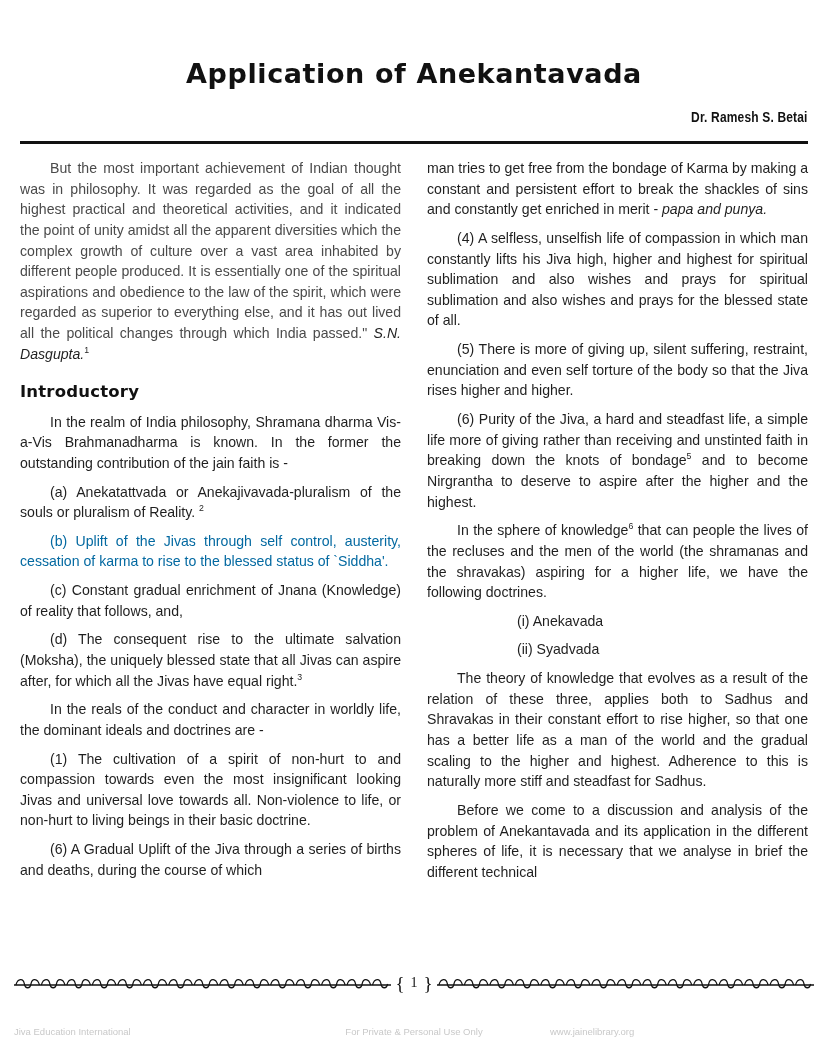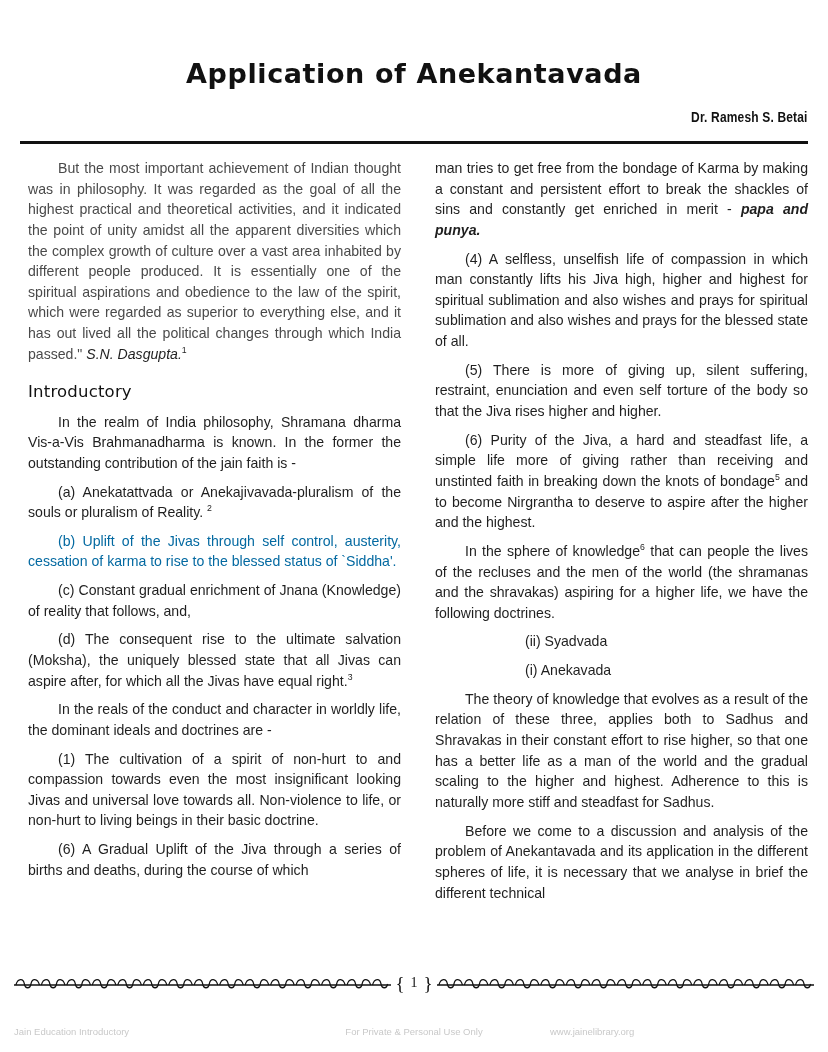--- a/index.html
+++ b/index.html
@@ -71,49 +71,48 @@
     height: 800px;
     display: flex;
     gap: 26px;
   }
   .col {
     width: 385px;
     font-size: 14.1px;
     line-height: 1.465;
     text-align: justify;
     color: #1f1f1f;
-    margin-left: 8px;
   }
   .col p {
     margin: 0 0 8px 0;
     text-indent: 30px;
   }
   .col p.noindent {
     text-indent: 0;
   }
   .col p.last {
     margin-bottom: 0;
   }
   .sec-heading {
     margin: 16px 0 7px 0;
     font-size: 16.5px;
-    font-weight: normal;
+    font-weight: bold;
     color: #111;
     text-align: left;
     font-family: "DejaVu Sans", sans-serif;
     letter-spacing: 0.2px;
   }
   .roman-item {
     margin: 0 0 7px 0;
     text-indent: 0;
     padding-left: 60px;
     text-align: left;
   }
   em.it { font-style: italic; }
-  b.bi { font-style: italic; font-weight: bold; }
+  b.bi { font-style: italic; font-weight: normal; }
   sup { font-size: 0.62em; vertical-align: super; line-height: 0; }
 
   
   .faded { color: #0369a1; }
   .semifaded { color: #4a4a4a; }
 
   
   .ornament-row {
     position: absolute;
     left: 14px;
@@ -206,22 +205,22 @@
 
 
       <p>(4) A selfless, unselfish life of compassion in which man constantly lifts his Jiva high, higher and highest for spiritual sublimation and also wishes and prays for spiritual sublimation and also wishes and prays for the blessed state of all.</p>
 
       <p>(5) There is more of giving up, silent suffering, restraint, enunciation and even self torture of the body so that the Jiva rises higher and higher.</p>
 
       <p><span>(6) Purity of the Jiva, a hard and steadfast life, a simple life more of giving rather than receiving and unstinted faith in breaking down the knots of bondage</span><sup>5</sup><span> and to become Nirgrantha to deserve to aspire after the higher and the highest.</span></p>
 
       <p><span>In the sphere of knowledge</span><sup>6</sup><span> that can people the lives of the recluses and the men of the world (the shramanas and the shravakas) aspiring for a higher life, we have the following doctrines.</span></p>
 
+      <p class="roman-item">(i) Anekavada</p>
       <p class="roman-item">(ii) Syadvada</p>
-      <p class="roman-item">(i) Anekavada</p>
 
       <p>The theory of knowledge that evolves as a result of the relation of these three, applies both to Sadhus and Shravakas in their constant effort to rise higher, so that one has a better life as a man of the world and the gradual scaling to the higher and highest. Adherence to this is naturally more stiff and steadfast for Sadhus.</p>
 
       <p class="last">Before we come to a discussion and analysis of the problem of Anekantavada and its application in the different spheres of life, it is necessary that we analyse in brief the different technical</p>
     </div>
   </div>
 
   <div class="ornament-row">
     <div class="orn">
       <svg viewBox="0 0 400 22" preserveAspectRatio="none" aria-hidden="true">
@@ -266,18 +265,18 @@
           <path d="M299,13 c2,-7 8,-7 9,-1 c1,5 6,5 7,0 c1,-6 7,-6 9,1"></path>
           <path d="M326,13 c2,-7 8,-7 9,-1 c1,5 6,5 7,0 c1,-6 7,-6 9,1"></path>
           <path d="M353,13 c2,-7 8,-7 9,-1 c1,5 6,5 7,0 c1,-6 7,-6 9,1"></path>
           <path d="M380,13 c2,-7 8,-7 9,-1 c1,5 6,5 7,0"></path>
         </g>
       </svg>
     </div>
   </div>
 
   <div class="footer">
-    <div class="f-left">Jain Education Introductory</div>
+    <div class="f-left">Jiva Education International</div>
     <div class="f-mid">For Private &amp; Personal Use Only</div>
     <div class="f-right">www.jainelibrary.org</div>
   </div>
 
 </div>
 
 </body></html>

